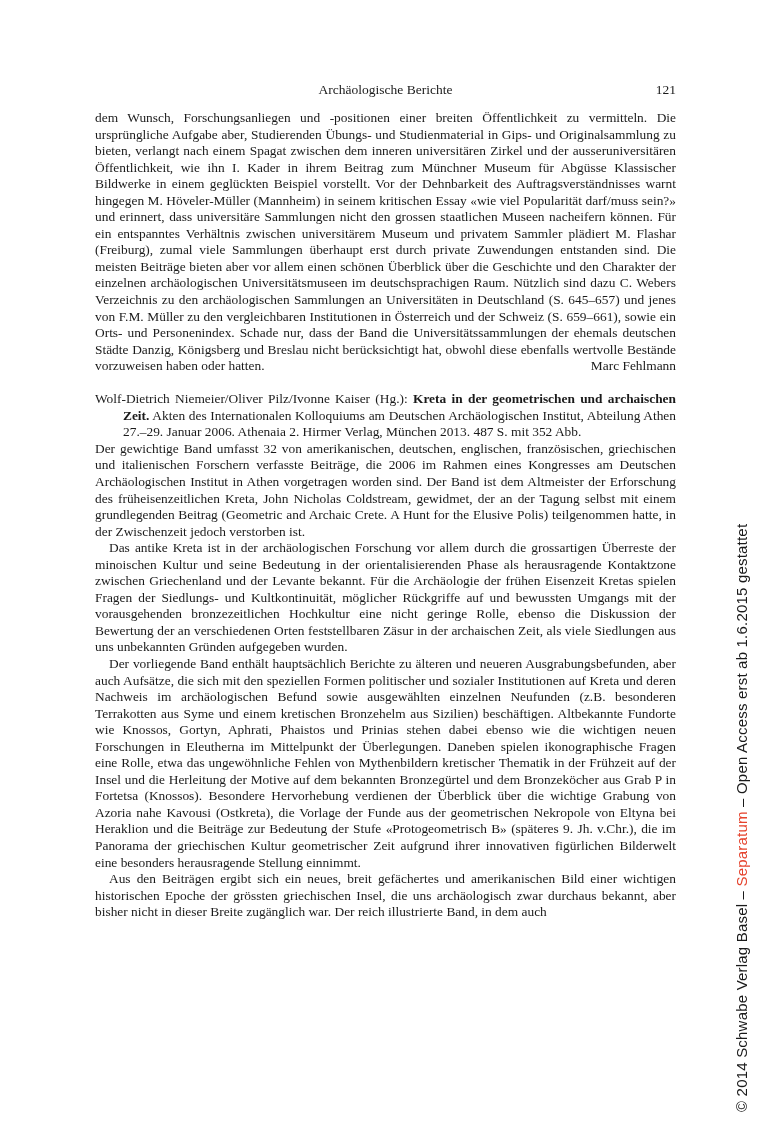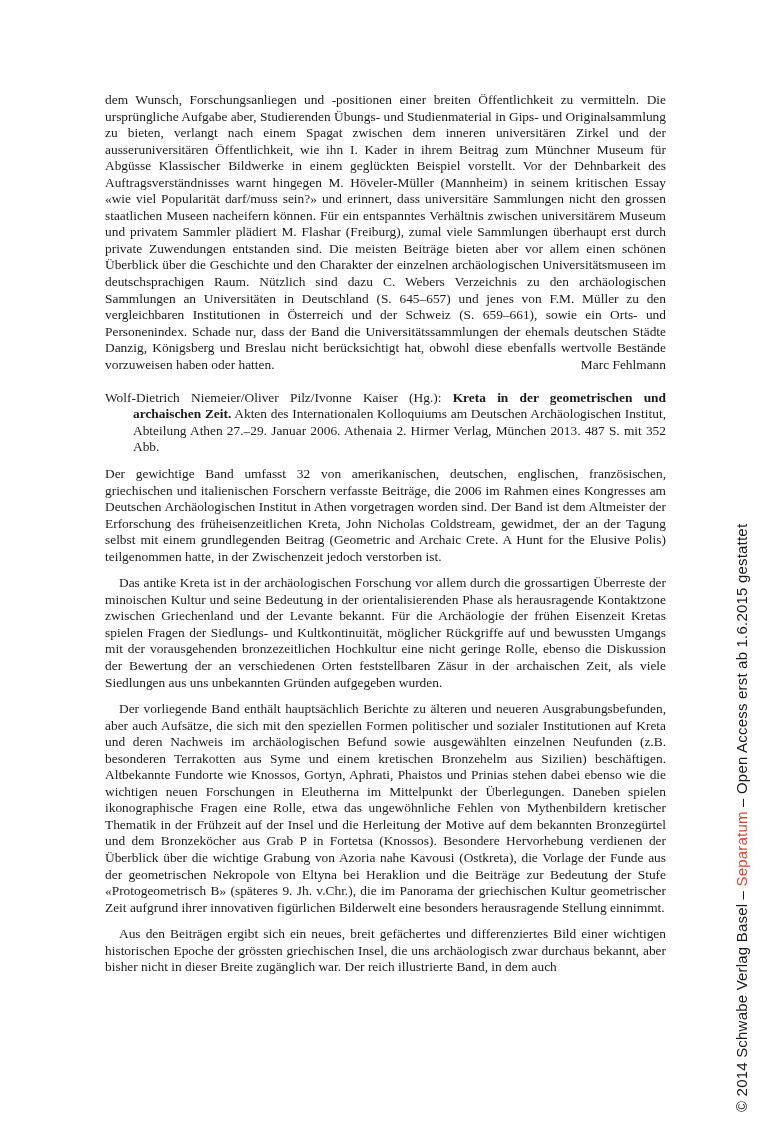--- a/index.html
+++ b/index.html
@@ -23,21 +23,21 @@
   .running-head {
     position: relative;
     font-size: 13.5px;
     line-height: 16px;
     margin-bottom: 12px;
   }
   .running-head .journal { display: block; text-align: center; }
   .running-head .pagenum { position: absolute; right: 0; top: 0; }
 
   p {
-    margin: 10px;
+    margin: 0;
     font-size: 13.4px;
     line-height: 16.55px;
     text-align: justify;
   }
 
   .indent { text-indent: 14px; }
 
   .sig {
     float: right;
     padding-left: 12px;
@@ -63,28 +63,32 @@
     font-size: 15px;
     letter-spacing: 0.2px;
     color: #1a1a1a;
   }
 </style>
 </head>
 <body>
 
 <div class="text-block">
 
+  <div class="running-head">
+    <span class="journal">Archäologische Berichte</span>
+    <span class="pagenum">121</span>
+  </div>
 
   <p><span>dem Wunsch, Forschungsanliegen und -positionen einer breiten Öffentlichkeit zu vermitteln. Die ursprüngliche Aufgabe aber, Studierenden Übungs- und Studienmaterial in Gips- und Originalsammlung zu bieten, verlangt nach einem Spagat zwischen dem inneren universitären Zirkel und der ausseruniversitären Öffentlichkeit, wie ihn I. Kader in ihrem Beitrag zum Münchner Museum für Abgüsse Klassischer Bildwerke in einem geglückten Beispiel vorstellt. Vor der Dehnbarkeit des Auftragsverständnisses warnt hingegen M. Höveler-Müller (Mannheim) in seinem kritischen Essay «wie viel Popularität darf/muss sein?» und erinnert, dass universitäre Sammlungen nicht den grossen staatlichen Museen nacheifern können. Für ein entspanntes Verhältnis zwischen universitärem Museum und privatem Sammler plädiert M. Flashar (Freiburg), zumal viele Sammlungen überhaupt erst durch private Zuwendungen entstanden sind. Die meisten Beiträge bieten aber vor allem einen schönen Überblick über die Geschichte und den Charakter der einzelnen archäologischen Universitätsmuseen im deutschsprachigen Raum. Nützlich sind dazu C. Webers Verzeichnis zu den archäologischen Sammlungen an Universitäten in Deutschland (S. 645–657) und jenes von F.M. Müller zu den vergleichbaren Institutionen in Österreich und der Schweiz (S. 659–661), sowie ein Orts- und Personenindex. Schade nur, dass der Band die Universitätssammlungen der ehemals deutschen Städte Danzig, Königsberg und Breslau nicht berücksichtigt hat, obwohl diese ebenfalls wertvolle Bestände vorzuweisen haben oder hatten.</span><span class="sig">Marc Fehlmann</span></p>
 
   <p class="citation"><span class="seg-italic">Wolf-Dietrich Niemeier/Oliver Pilz/Ivonne Kaiser</span><span> (Hg.): </span><span class="seg-bold">Kreta in der geometrischen und archaischen Zeit.</span><span> Akten des Internationalen Kolloquiums am Deutschen Archäologischen Institut, Abteilung Athen 27.–29. Januar 2006. Athenaia 2. Hirmer Verlag, München 2013. 487 S. mit 352 Abb.</span></p>
 
   <p><span>Der gewichtige Band umfasst 32 von amerikanischen, deutschen, englischen, französischen, griechischen und italienischen Forschern verfasste Beiträge, die 2006 im Rahmen eines Kongresses am Deutschen Archäologischen Institut in Athen vorgetragen worden sind. Der Band ist dem Altmeister der Erforschung des früheisenzeitlichen Kreta, John Nicholas Coldstream, gewidmet, der an der Tagung selbst mit einem grundlegenden Beitrag (</span><span class="seg-italic">Geometric and Archaic Crete. A Hunt for the Elusive Polis</span><span>) teilgenommen hatte, in der Zwischenzeit jedoch verstorben ist.</span></p>
 
   <p class="indent">Das antike Kreta ist in der archäologischen Forschung vor allem durch die grossartigen Überreste der minoischen Kultur und seine Bedeutung in der orientalisierenden Phase als herausragende Kontaktzone zwischen Griechenland und der Levante bekannt. Für die Archäologie der frühen Eisenzeit Kretas spielen Fragen der Siedlungs- und Kultkontinuität, möglicher Rückgriffe auf und bewussten Umgangs mit der vorausgehenden bronzezeitlichen Hochkultur eine nicht geringe Rolle, ebenso die Diskussion der Bewertung der an verschiedenen Orten feststellbaren Zäsur in der archaischen Zeit, als viele Siedlungen aus uns unbekannten Gründen aufgegeben wurden.</p>
 
   <p class="indent">Der vorliegende Band enthält hauptsächlich Berichte zu älteren und neueren Ausgrabungsbefunden, aber auch Aufsätze, die sich mit den speziellen Formen politischer und sozialer Institutionen auf Kreta und deren Nachweis im archäologischen Befund sowie ausgewählten einzelnen Neufunden (z.B. besonderen Terrakotten aus Syme und einem kretischen Bronzehelm aus Sizilien) beschäftigen. Altbekannte Fundorte wie Knossos, Gortyn, Aphrati, Phaistos und Prinias stehen dabei ebenso wie die wichtigen neuen Forschungen in Eleutherna im Mittelpunkt der Überlegungen. Daneben spielen ikonographische Fragen eine Rolle, etwa das ungewöhnliche Fehlen von Mythenbildern kretischer Thematik in der Frühzeit auf der Insel und die Herleitung der Motive auf dem bekannten Bronzegürtel und dem Bronzeköcher aus Grab P in Fortetsa (Knossos). Besondere Hervorhebung verdienen der Überblick über die wichtige Grabung von Azoria nahe Kavousi (Ostkreta), die Vorlage der Funde aus der geometrischen Nekropole von Eltyna bei Heraklion und die Beiträge zur Bedeutung der Stufe «Protogeometrisch B» (späteres 9. Jh. v.Chr.), die im Panorama der griechischen Kultur geometrischer Zeit aufgrund ihrer innovativen figürlichen Bilderwelt eine besonders herausragende Stellung einnimmt.</p>
 
-  <p class="indent">Aus den Beiträgen ergibt sich ein neues, breit gefächertes und differenziertes Bild einer wichtigen historischen Epoche der grössten griechischen Insel, die uns archäologisch zwar durchaus bekannt, aber bisher nicht in dieser Breite zugänglich war. Der reich illustrierte Band, in dem auch</p>
+  <p class="indent">Aus den Beiträgen ergibt sich ein neues, breit gefächertes und amerikanischen Bild einer wichtigen historischen Epoche der grössten griechischen Insel, die uns archäologisch zwar durchaus bekannt, aber bisher nicht in dieser Breite zugänglich war. Der reich illustrierte Band, in dem auch</p>
 
 </div>
 
 <div class="copyright"><span>© 2014 Schwabe Verlag Basel – </span><span style="color: rgb(229, 67, 45);">Separatum</span><span> – Open Access erst ab 1.6.2015 gestattet</span></div>
 
 </body></html>

